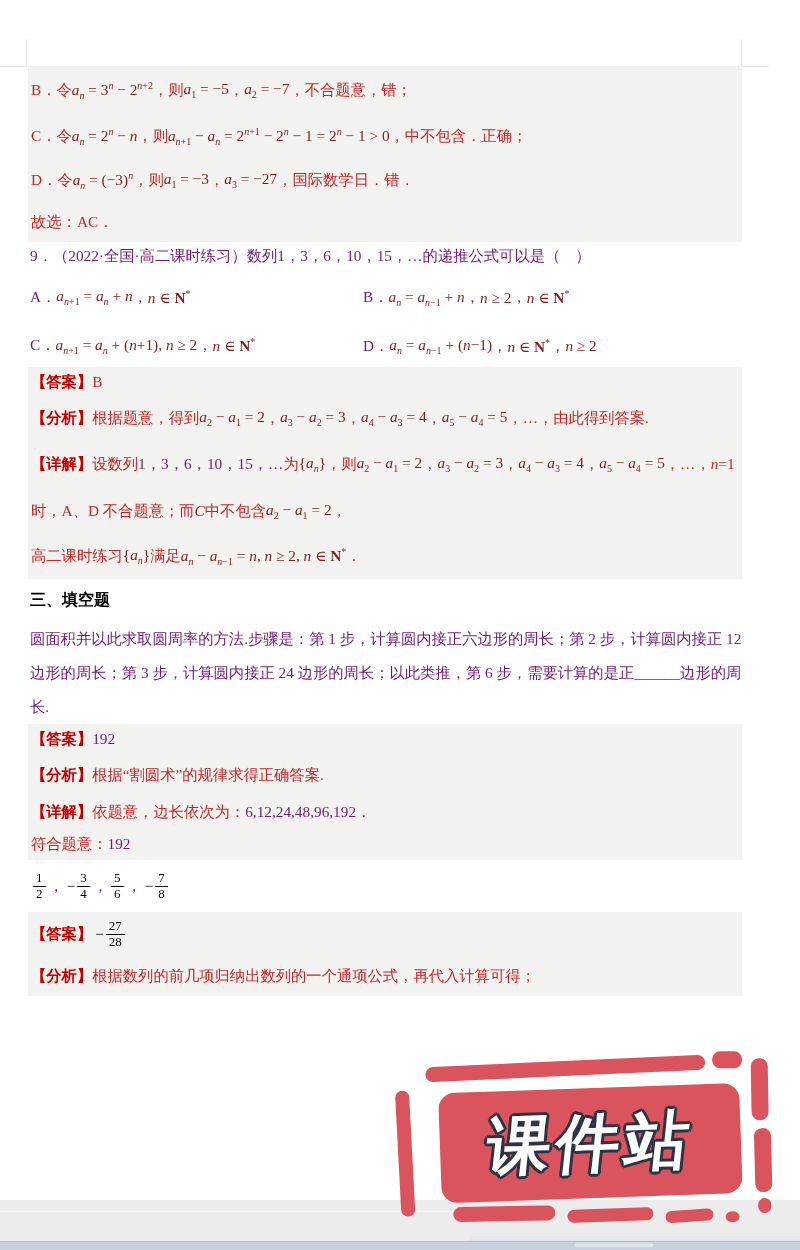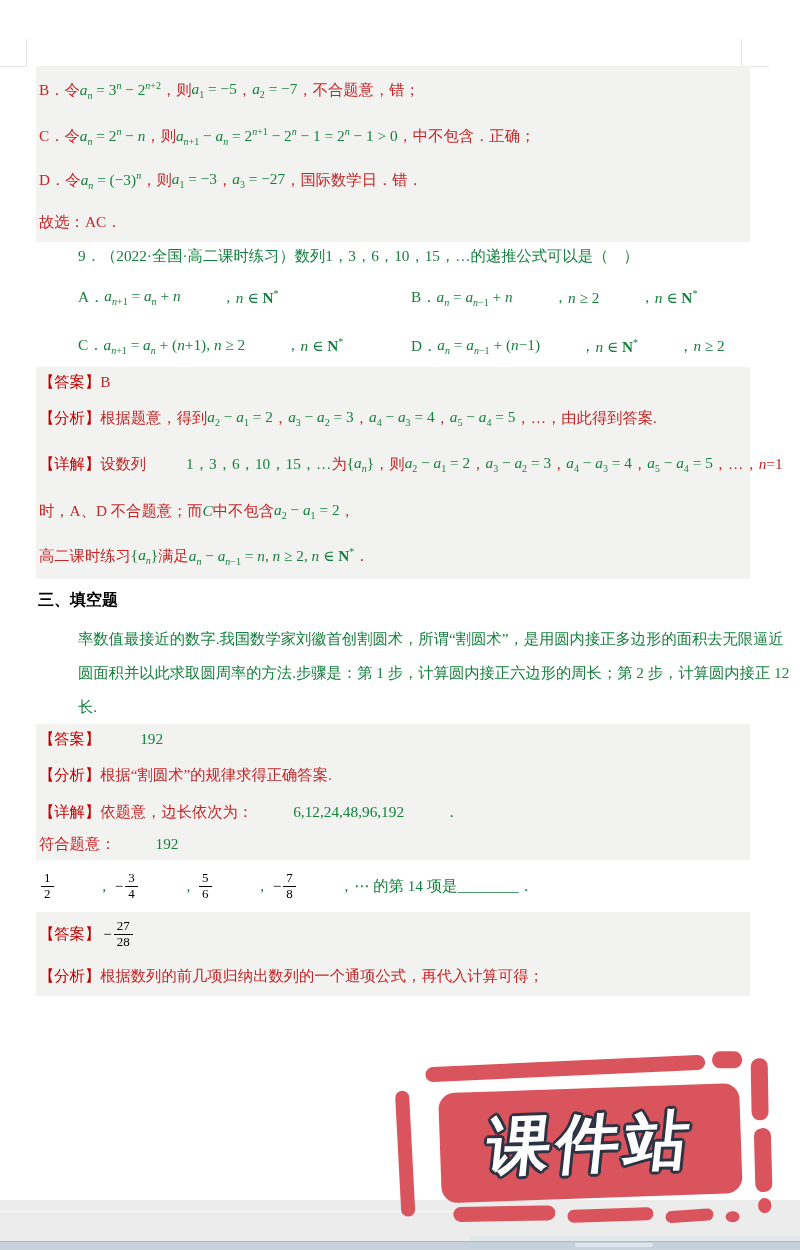--- a/index.html
+++ b/index.html
@@ -4,34 +4,34 @@
 <style>
   html,body{margin:0;padding:0;}
   body{
     width:800px;height:1250px;position:relative;overflow:hidden;
     background:#ffffff;color:#000;
     font-family:"Liberation Serif","DejaVu Serif",serif;
   }
   
   .pl{position:absolute;background:#e6e6e4;}
   
-  .flow{position:absolute;left:8px;top:66px;width:645px;}
+  .flow{position:absolute;left:0;top:66px;width:645px;}
   .row{
     position:relative;display:flex;align-items:center;
     box-sizing:border-box;font-size:15.3px;white-space:nowrap;
     padding-left:30px;width:800px;
   }
   .band{margin-left:28px;width:714px;background:#f2f2f0;}
   .band .row{padding-left:3px;width:714px;}
   
   .t-r{color:#c32626;}
-  .t-k{color:#15803d;margin-left:40px;}
-  .t-rb{color:#c00000;font-weight:normal;font-family:"Liberation Sans","DejaVu Sans",sans-serif;}
+  .t-k{color:#701a75;}
+  .t-rb{color:#c00000;font-weight:bold;font-family:"Liberation Sans","DejaVu Sans",sans-serif;}
   .t-kb{color:#000000;font-weight:bold;font-family:"Liberation Sans","DejaVu Sans",sans-serif;font-size:16px;}
-  .math{font-family:"Liberation Serif","DejaVu Serif",serif;color:#15803d;}
+  .math{font-family:"Liberation Serif","DejaVu Serif",serif;color:#7f1d1d;}
   .math.r{color:#c32626;}
   .math .mi{font-style:italic;}
   .math .mN{font-weight:bold;}
   .math sub{font-size:10px;vertical-align:-4px;}
   .math sup{font-size:10px;vertical-align:6px;}
   
   .frac{display:inline-flex;align-items:center;vertical-align:middle;margin:0 3px;color:#000;}
   .frac .mminus{margin-right:2px;font-size:15px;}
   .frac .stack{display:inline-flex;flex-direction:column;align-items:center;line-height:1.15;}
   .frac .fn,.frac .fd{font-size:13px;padding:0 3px;text-align:center;}
@@ -186,24 +186,24 @@
         <span class="math"><span class="mi">a</span><sub><span class="mi">n</span></sub><span> </span><span>−</span><span> </span><span class="mi">a</span><sub><span class="mi">n</span><span>−</span><span>1</span></sub><span> </span><span>=</span><span> </span><span class="mi">n</span><span>,</span><span> </span><span class="mi">n</span><span> </span><span>≥</span><span> </span><span>2</span><span>,</span><span> </span><span class="mi">n</span><span> </span><span>∈</span><span> </span><span class="mN">N</span><sup><span>*</span></sup></span>
         <span class="t-r">．</span>
       </div>
   </div>
 
   <div class="row" style="height:43px">
       <span class="t-kb">三、填空题</span>
     </div>
 
   <div class="row" style="height:34px">
-      <span class="t-k">率数值最接近的数字.我国数学家刘徽首创割圆术，所谓“割圆术”，是用圆内接正多边形的面积去无限逼近</span>
+      <span class="t-k">圆面积并以此求取圆周率的方法.步骤是：第 1 步，计算圆内接正六边形的周长；第 2 步，计算圆内接正 12</span>
     </div>
   <div class="row" style="height:34px">
-      <span class="t-k">圆面积并以此求取圆周率的方法.步骤是：第 1 步，计算圆内接正六边形的周长；第 2 步，计算圆内接正 12</span>
+      <span class="t-k">边形的周长；第 3 步，计算圆内接正 24 边形的周长；以此类推，第 6 步，需要计算的是正______边形的周</span>
     </div>
   <div class="row" style="height:34px">
       <span class="t-k">长.</span>
     </div>
 
   <div class="band">
     <div class="row" style="height:30px">
         <span class="t-rb">【答案】</span>
         <span class="t-k">192</span>
       </div>
@@ -246,21 +246,20 @@
         </span>
       </span>
       <span class="t-k">，</span>
       <span class="frac">
         <span class="mminus">−</span>
         <span class="stack">
           <span class="fn">7</span>
           <span class="fd">8</span>
         </span>
       </span>
-      <span class="t-k">，⋯ 的第 14 项是________．</span>
     </div>
 
   <div class="band">
     <div class="row" style="height:44px">
         <span class="t-rb">【答案】</span>
         <span class="frac">
           <span class="mminus">−</span>
           <span class="stack">
             <span class="fn">27</span>
             <span class="fd">28</span>

